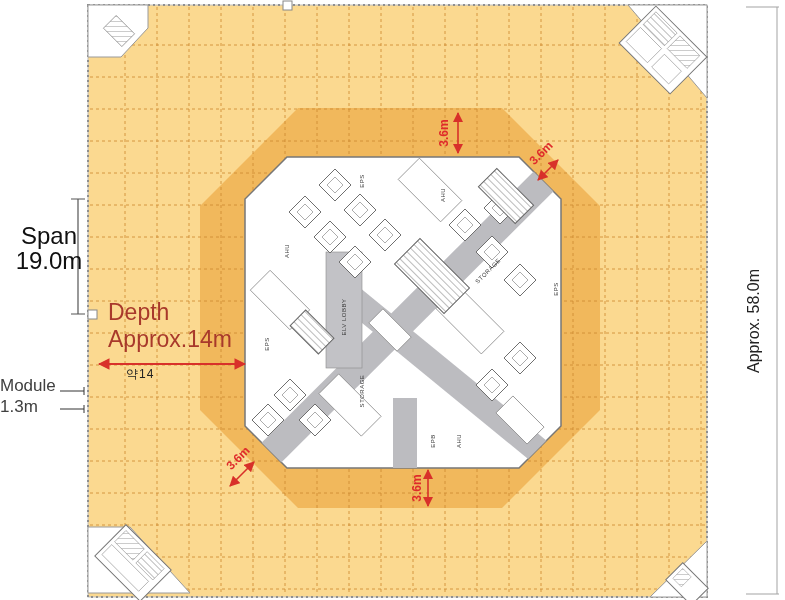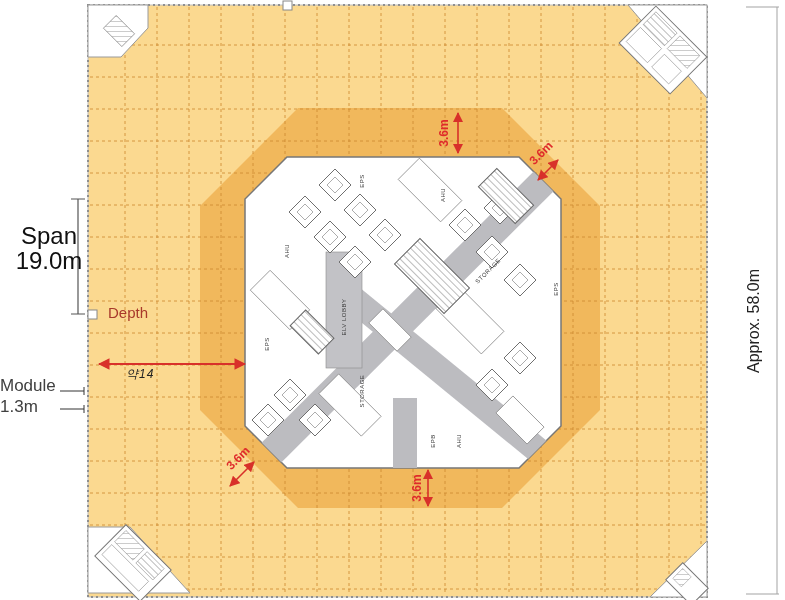--- a/index.html
+++ b/index.html
@@ -1,22 +1,22 @@
 <!DOCTYPE html>
 <html><head>
 <meta charset="utf-8">
 <style>
   html,body{margin:0;padding:0;background:#ffffff;}
   .stage{position:relative;width:785px;height:600px;background:#ffffff;overflow:hidden;
          font-family:"Liberation Sans",sans-serif;}
   .stage svg{position:absolute;left:0;top:0;}
   .lbl{position:absolute;white-space:nowrap;}
   .span-label{left:6px;top:223px;width:86px;text-align:center;font-size:24px;line-height:25px;color:#101010;}
-  .depth-label{left:108px;top:299px;font-size:15px;line-height:27px;color:#A8392B;}
-  .depth-note{left:126px;top:366px;font-size:12px;color:#222222;letter-spacing:1px;font-style:italic;}
+  .depth-label{left:108px;top:299px;font-size:23px;line-height:27px;color:#A8392B;}
+  .depth-note{left:126px;top:366px;font-size:12px;color:#222222;letter-spacing:1px;}
   .module-label{left:0px;top:375px;width:82px;font-size:17px;line-height:21px;color:#404040;}
   .right-dim{left:672px;top:312px;width:164px;text-align:center;font-size:16px;color:#222222;
              transform:rotate(-90deg);transform-origin:center;}
   .red-dim{font-size:12px;font-weight:700;color:#DF2B2B;width:60px;text-align:center;transform-origin:center;}
   .rot90{transform:rotate(-90deg);}
   .rot45{transform:rotate(-45deg);}
   .core-lbl{font-size:6px;color:#3a3a3a;width:44px;text-align:center;transform-origin:center;letter-spacing:.5px;}
 </style>
 </head>
 <body>
@@ -168,20 +168,21 @@
     </g>
   </svg>
 
   <div class="lbl span-label">
     <div>Span</div>
     <div>19.0m</div>
   </div>
 
   <div class="lbl depth-label">
     <div>Depth</div>
+    <div>Approx.14m</div>
   </div>
   <div class="lbl depth-note">약14</div>
 
   <div class="lbl module-label">
     <div>Module</div>
     <div>1.3m</div>
   </div>
 
   <div class="lbl right-dim">Approx. 58.0m</div>
 

